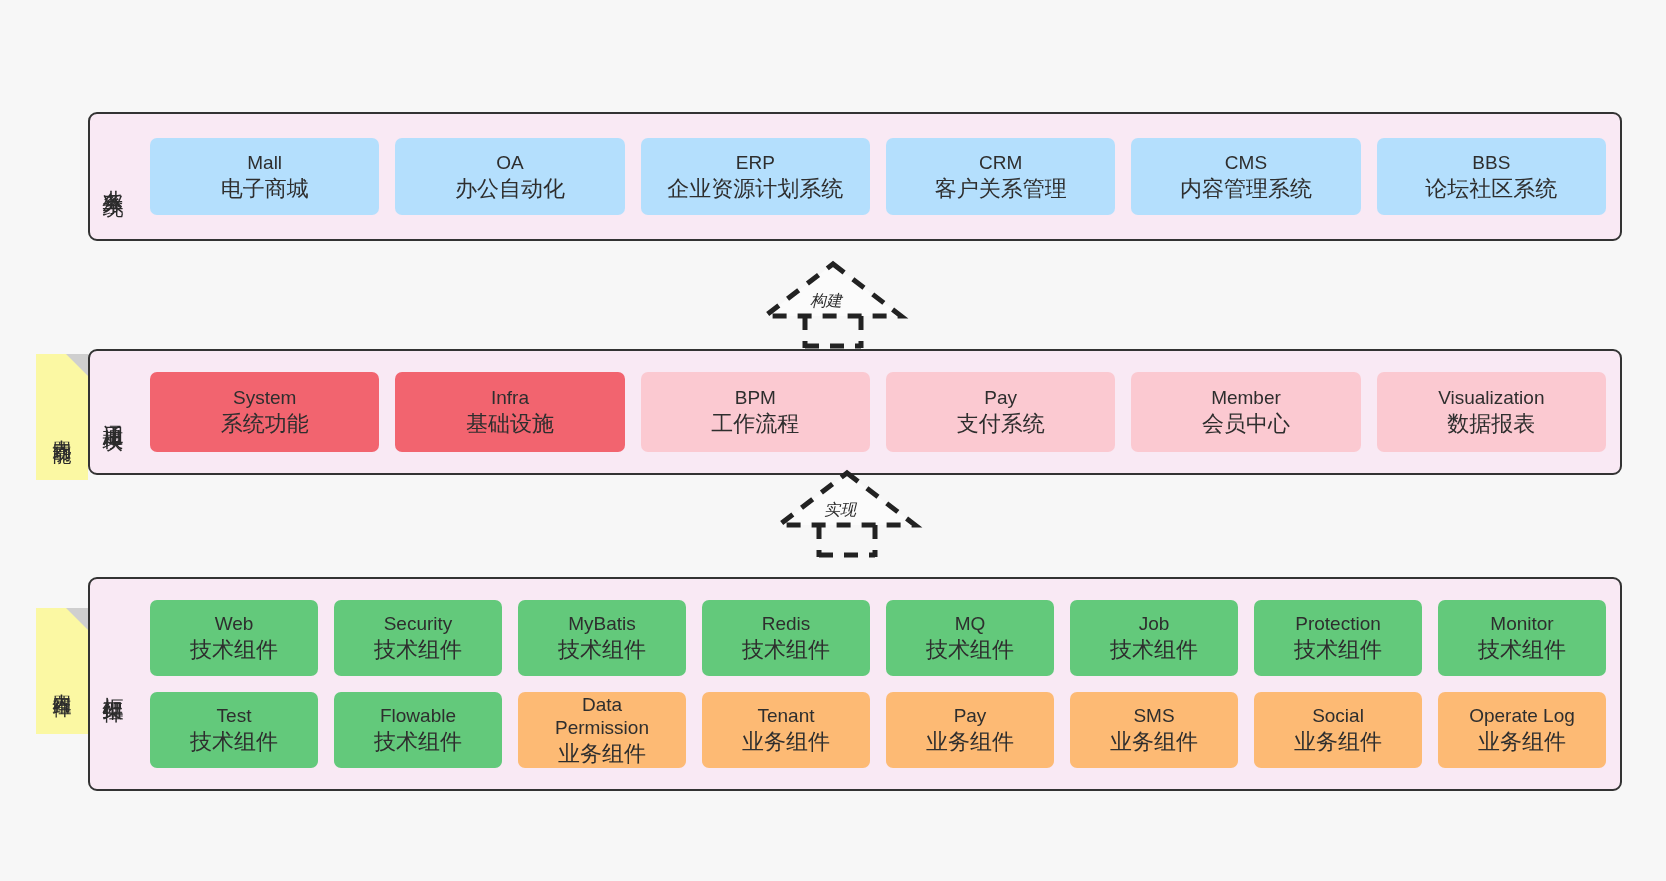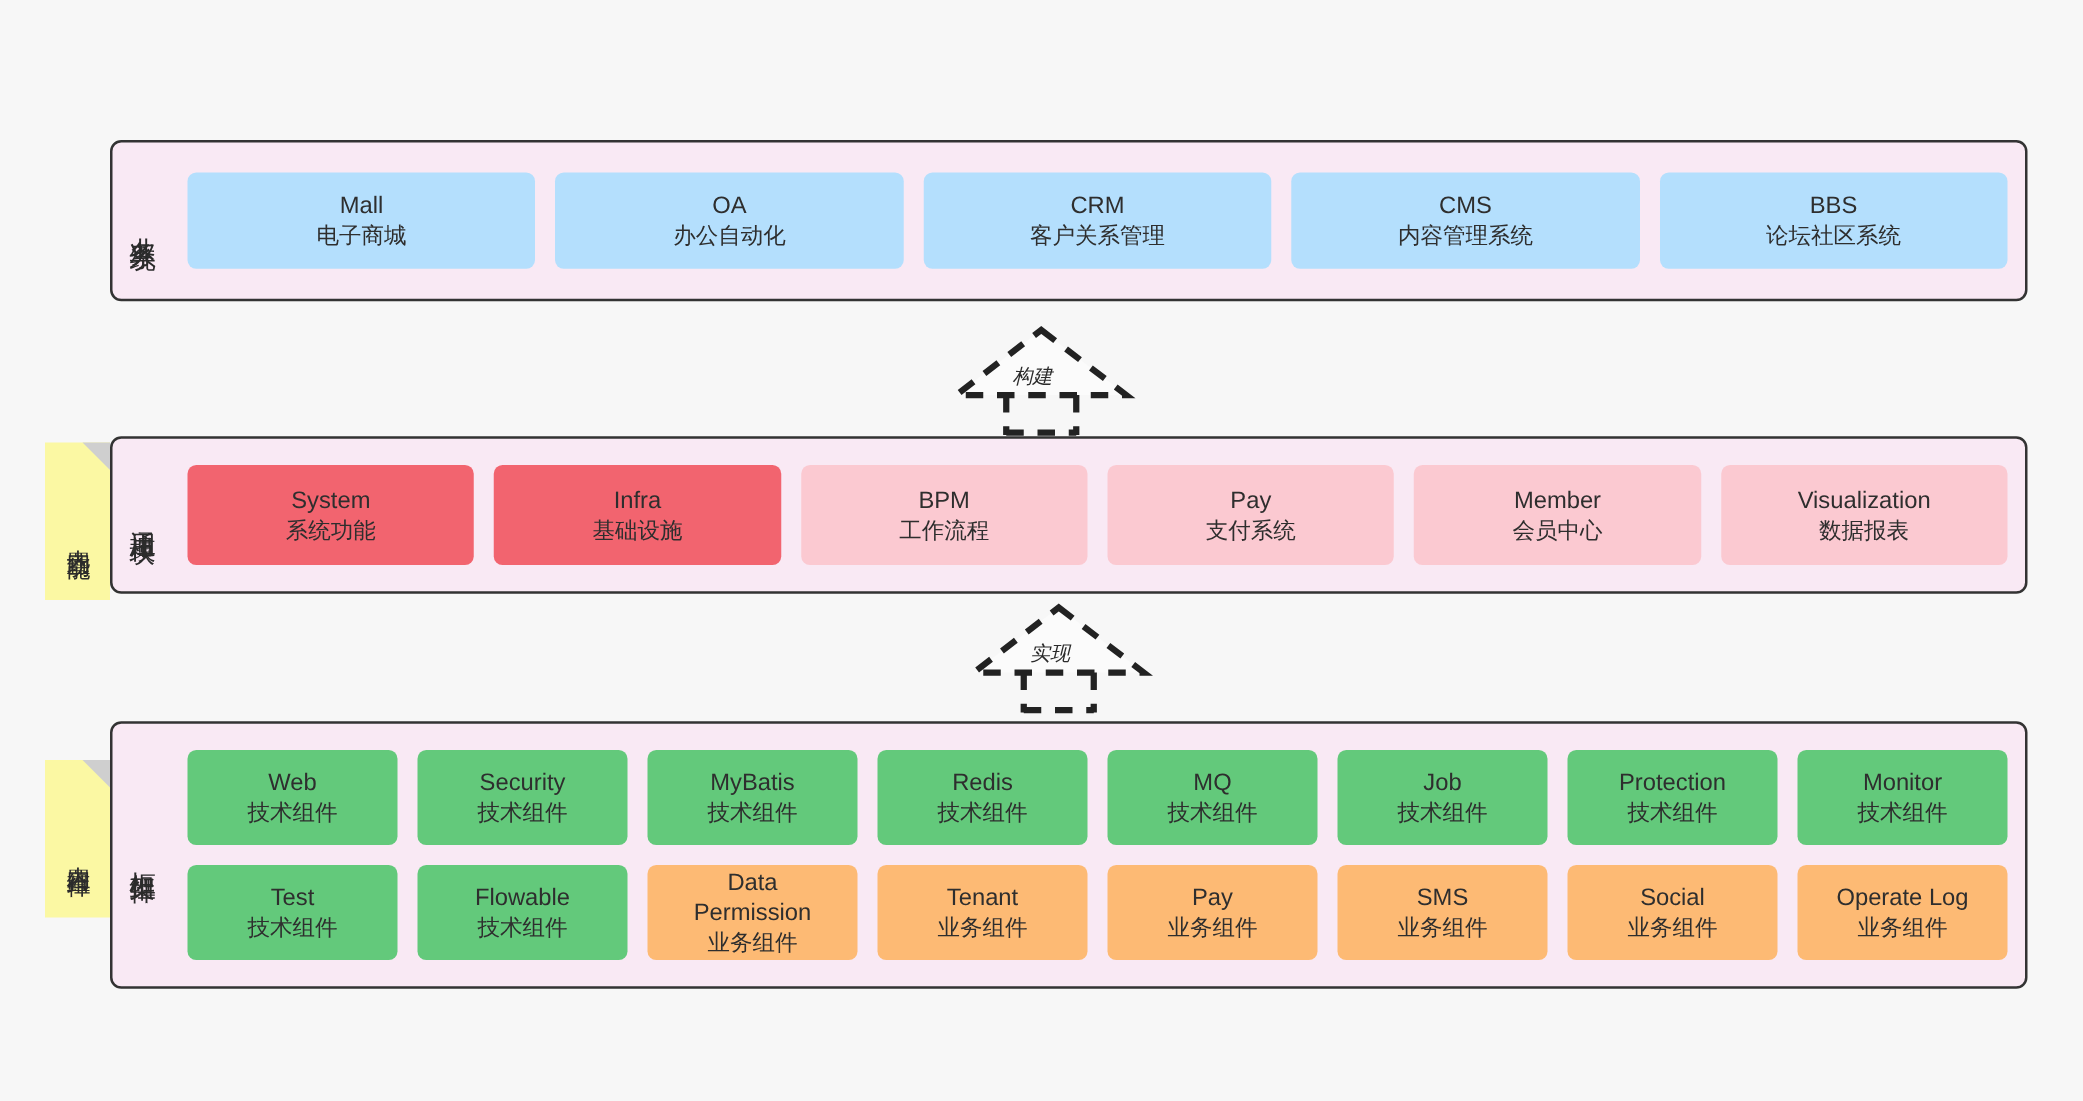--- a/index.html
+++ b/index.html
@@ -56,21 +56,21 @@
     flex-direction:column;
     align-items:center;
     justify-content:center;
     text-align:center;
     color:#2e2e2e;
     line-height:1.25;
     box-sizing:border-box;
     padding:4px 21px;
   }
   .card .t1{font-size:19px;}
-  .card .t2{font-size:18px;}
+  .card .t2{font-size:22px;}
 
   
   #layer-business{left:88px;top:112px;width:1534px;height:129px;}
   #layer-business .card{height:77px;background:#b4dffd;}
 
   
   #layer-common{left:88px;top:349px;width:1534px;height:126px;}
   #layer-common .card{height:80px;}
   .c-red{background:#f2646f;}
   .c-pink{background:#fbc9d1;}
@@ -105,21 +105,21 @@
     width:0;height:0;
     border-left:22px solid transparent;
     border-top:22px solid #cfcfcf;
   }
   #note-common{left:36px;top:354px;width:52px;height:126px;}
   #note-framework{left:36px;top:608px;width:52px;height:126px;}
 
   
   .uml{position:absolute;}
   #arrow-build{left:758px;top:258px;width:150px;height:90px;}
-  #arrow-impl{left:772px;top:480px;width:150px;height:90px;}
+  #arrow-impl{left:772px;top:467px;width:150px;height:90px;}
   .uml svg{display:block;overflow:visible;}
   .uml-label{
     position:absolute;
     font-size:16px;
     color:#2b2b2b;
     background:transparent;
     white-space:nowrap;
     user-select:none;
     font-style:italic;
   }
@@ -137,20 +137,24 @@
       <div class="row">
         <div class="card">
           <span class="t1">Mall</span>
           <span class="t2">电子商城</span>
         </div>
         <div class="card">
           <span class="t1">OA</span>
           <span class="t2">办公自动化</span>
         </div>
         <div class="card">
+          <span class="t1">ERP</span>
+          <span class="t2">企业资源计划系统</span>
+        </div>
+        <div class="card">
           <span class="t1">CRM</span>
           <span class="t2">客户关系管理</span>
         </div>
         <div class="card">
           <span class="t1">CMS</span>
           <span class="t2">内容管理系统</span>
         </div>
         <div class="card">
           <span class="t1">BBS</span>
           <span class="t2">论坛社区系统</span>

